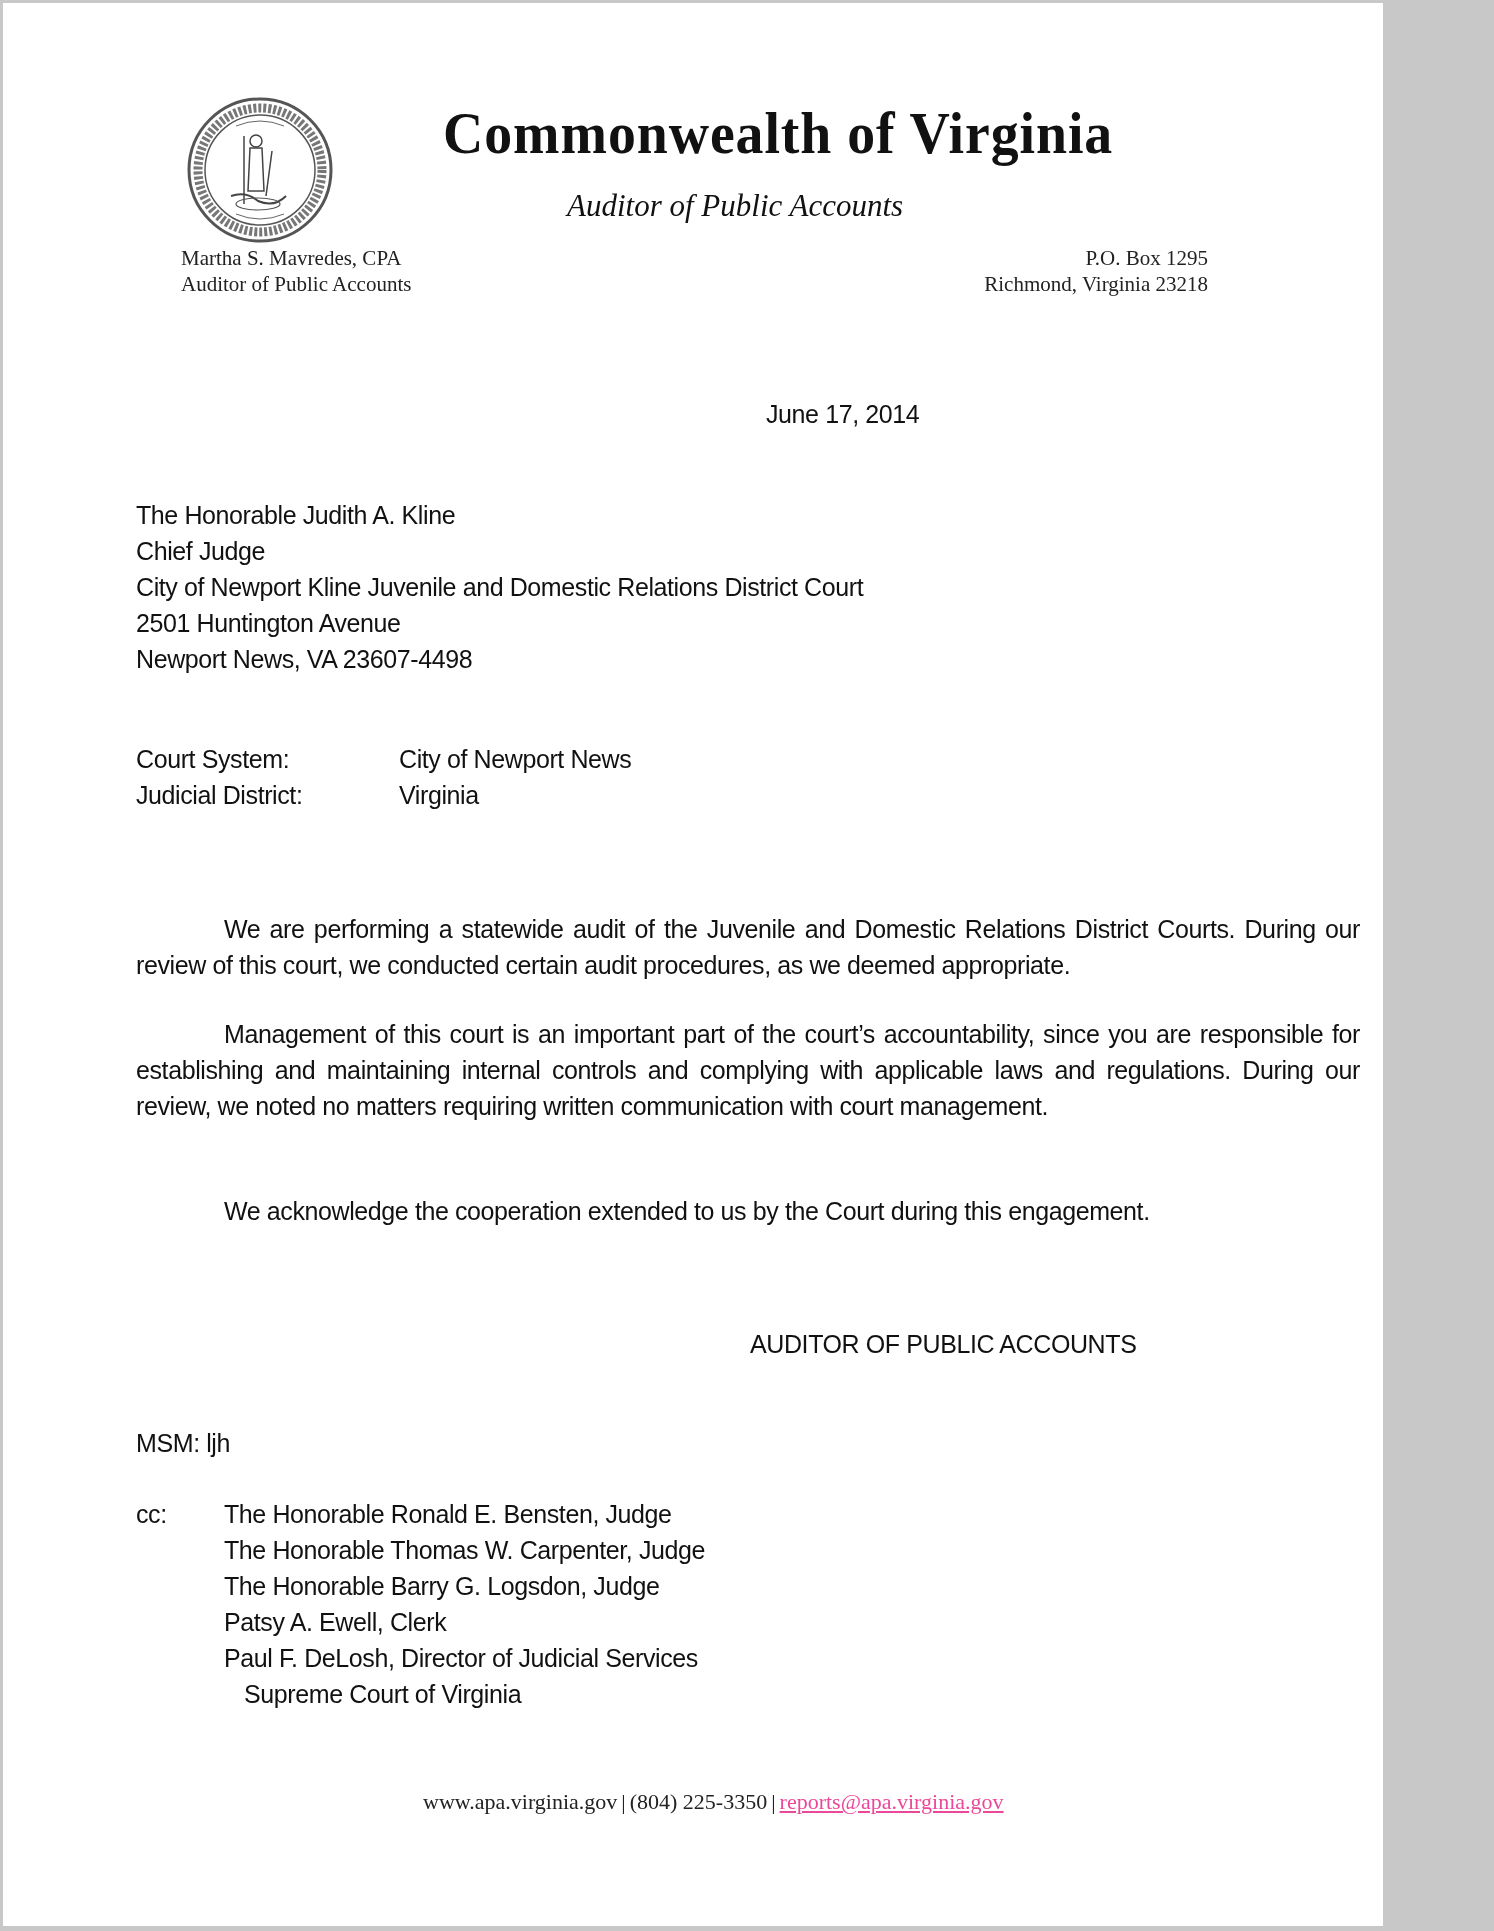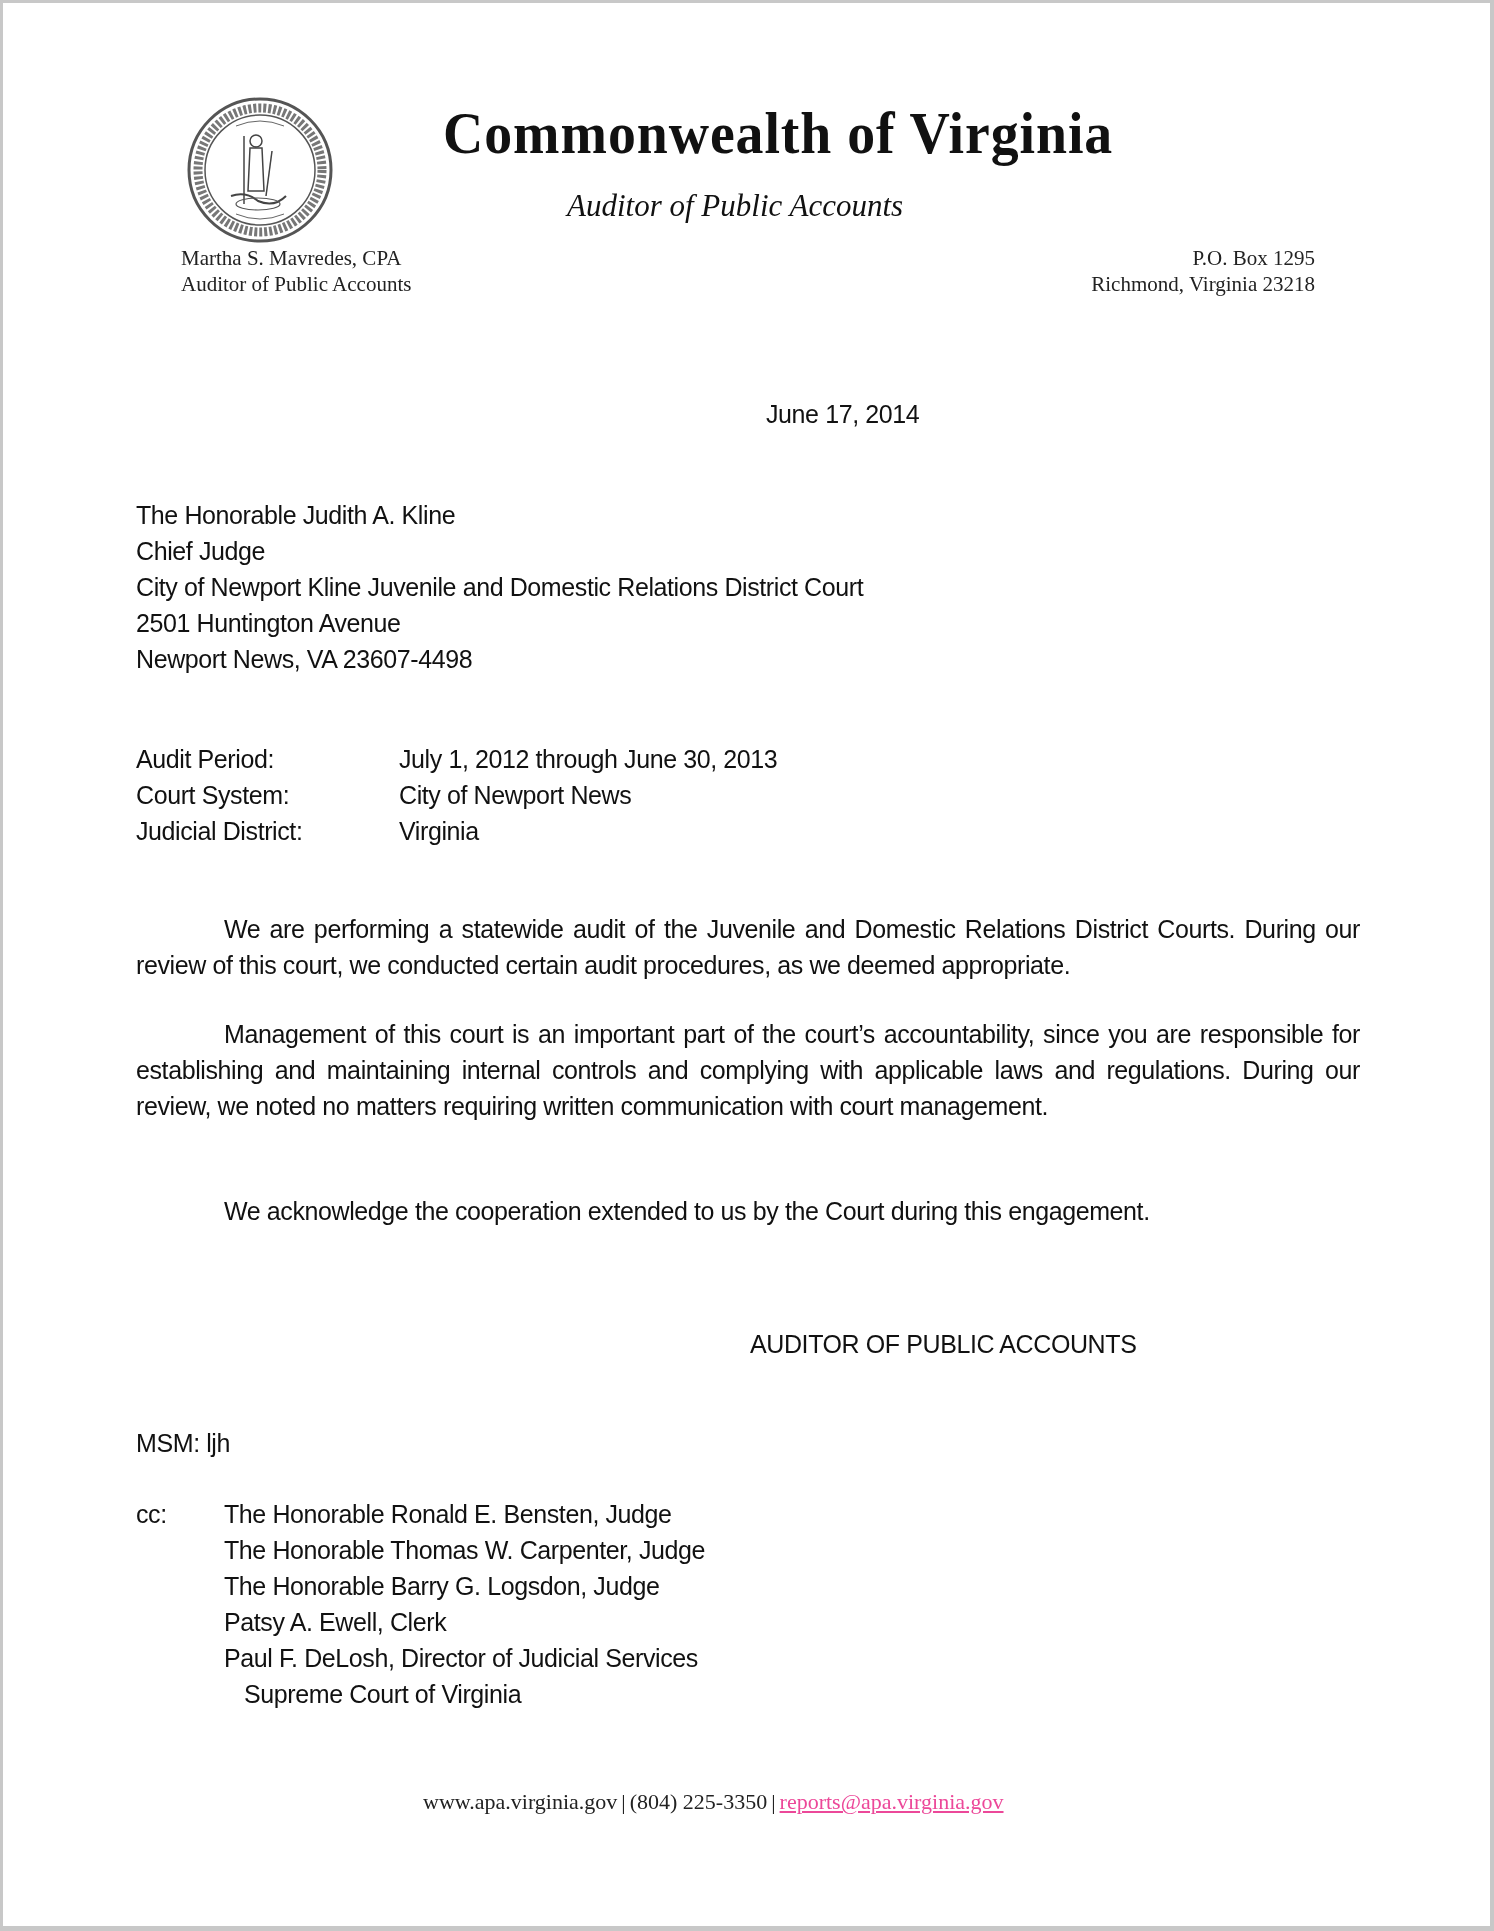--- a/index.html
+++ b/index.html
@@ -1,21 +1,21 @@
 <!DOCTYPE html>
 <html><head>
 <meta charset="utf-8">
 <style>
   html, body { margin: 0; padding: 0; }
   body {
     width: 1494px; height: 1931px; background: #c8c8c8;
     position: relative; overflow: hidden;
   }
   .page {
-    position: absolute; left: 3px; top: 3px; width: 1487px; height: 1923px;
+    position: absolute; left: 3px; top: 3px; width: 1380px; height: 1923px;
     background: #ffffff;
   }
   .abs { position: absolute; white-space: nowrap; color: #111; }
   .serif { font-family: "Liberation Serif", "DejaVu Serif", serif; }
   .sans { font-family: "Liberation Sans", "DejaVu Sans", sans-serif; }
   .seal { position: absolute; left: 183px; top: 93px; width: 148px; height: 148px; }
   .title {
     left: 440px; top: 96px; font-size: 60px; font-weight: bold;
     letter-spacing: 1px; transform: scaleX(0.93); transform-origin: left top;
   }
@@ -83,24 +83,20 @@
   <div class="abs sans body-text addr">
     <div>The Honorable Judith A. Kline</div>
     <div>Chief Judge</div>
     <div>City of Newport Kline Juvenile and Domestic Relations District Court</div>
     <div>2501 Huntington Avenue</div>
     <div>Newport News, VA  23607-4498</div>
   </div>
 
   <div class="abs sans body-text audit">
     <div class="audit-row">
-      <span class="audit-label">Audit Period:</span>
-      <span>July 1, 2012 through June 30, 2013</span>
-    </div>
-    <div class="audit-row">
       <span class="audit-label">Court System:</span>
       <span>City of Newport News</span>
     </div>
     <div class="audit-row">
       <span class="audit-label">Judicial District:</span>
       <span>Virginia</span>
     </div>
   </div>
 
   <div class="para p1">We are performing a statewide audit of the Juvenile and Domestic Relations District Courts. During our review of this court, we conducted certain audit procedures, as we deemed appropriate.</div>

